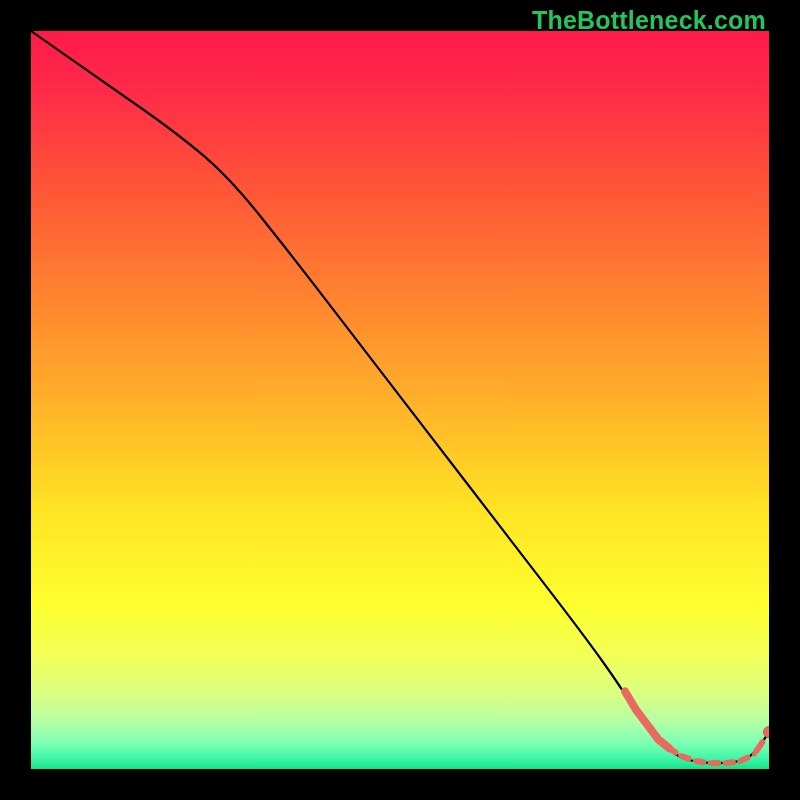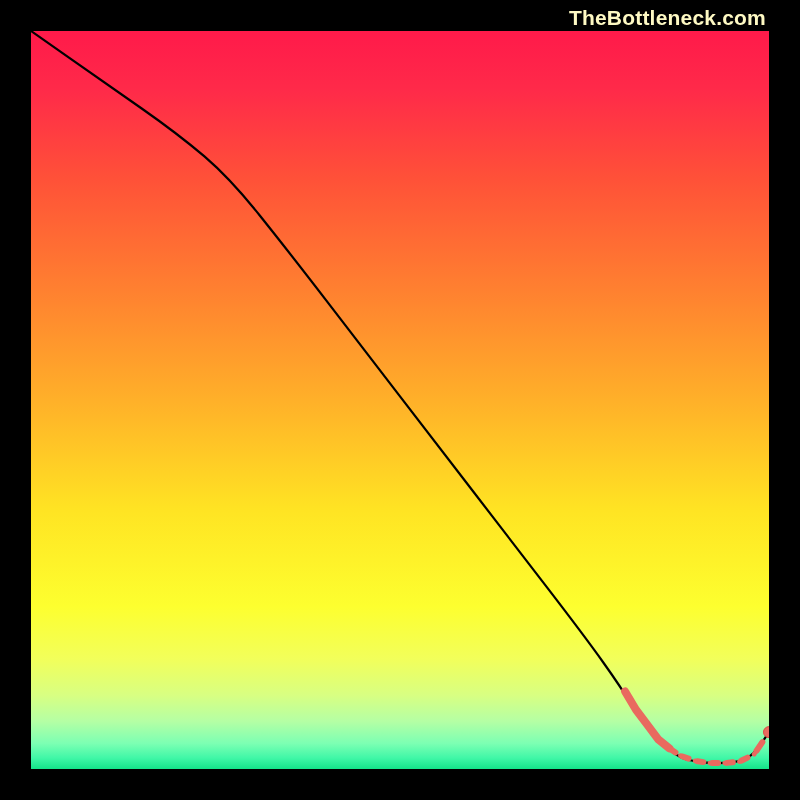--- a/index.html
+++ b/index.html
@@ -32,22 +32,22 @@
   .curve-svg {
     position: absolute;
     inset: 0;
     width: 738px;
     height: 738px;
   }
   .watermark {
     position: absolute;
     top: 6px;
     right: 34px;
-    color: #fef9c3;
-    font-size: 21px;
+    color: #22c55e;
+    font-size: 25px;
     font-weight: 600;
     letter-spacing: 0.2px;
   }
 </style>
 </head>
 <body>
 
 <div class="stage">
 
   <div class="plot">

